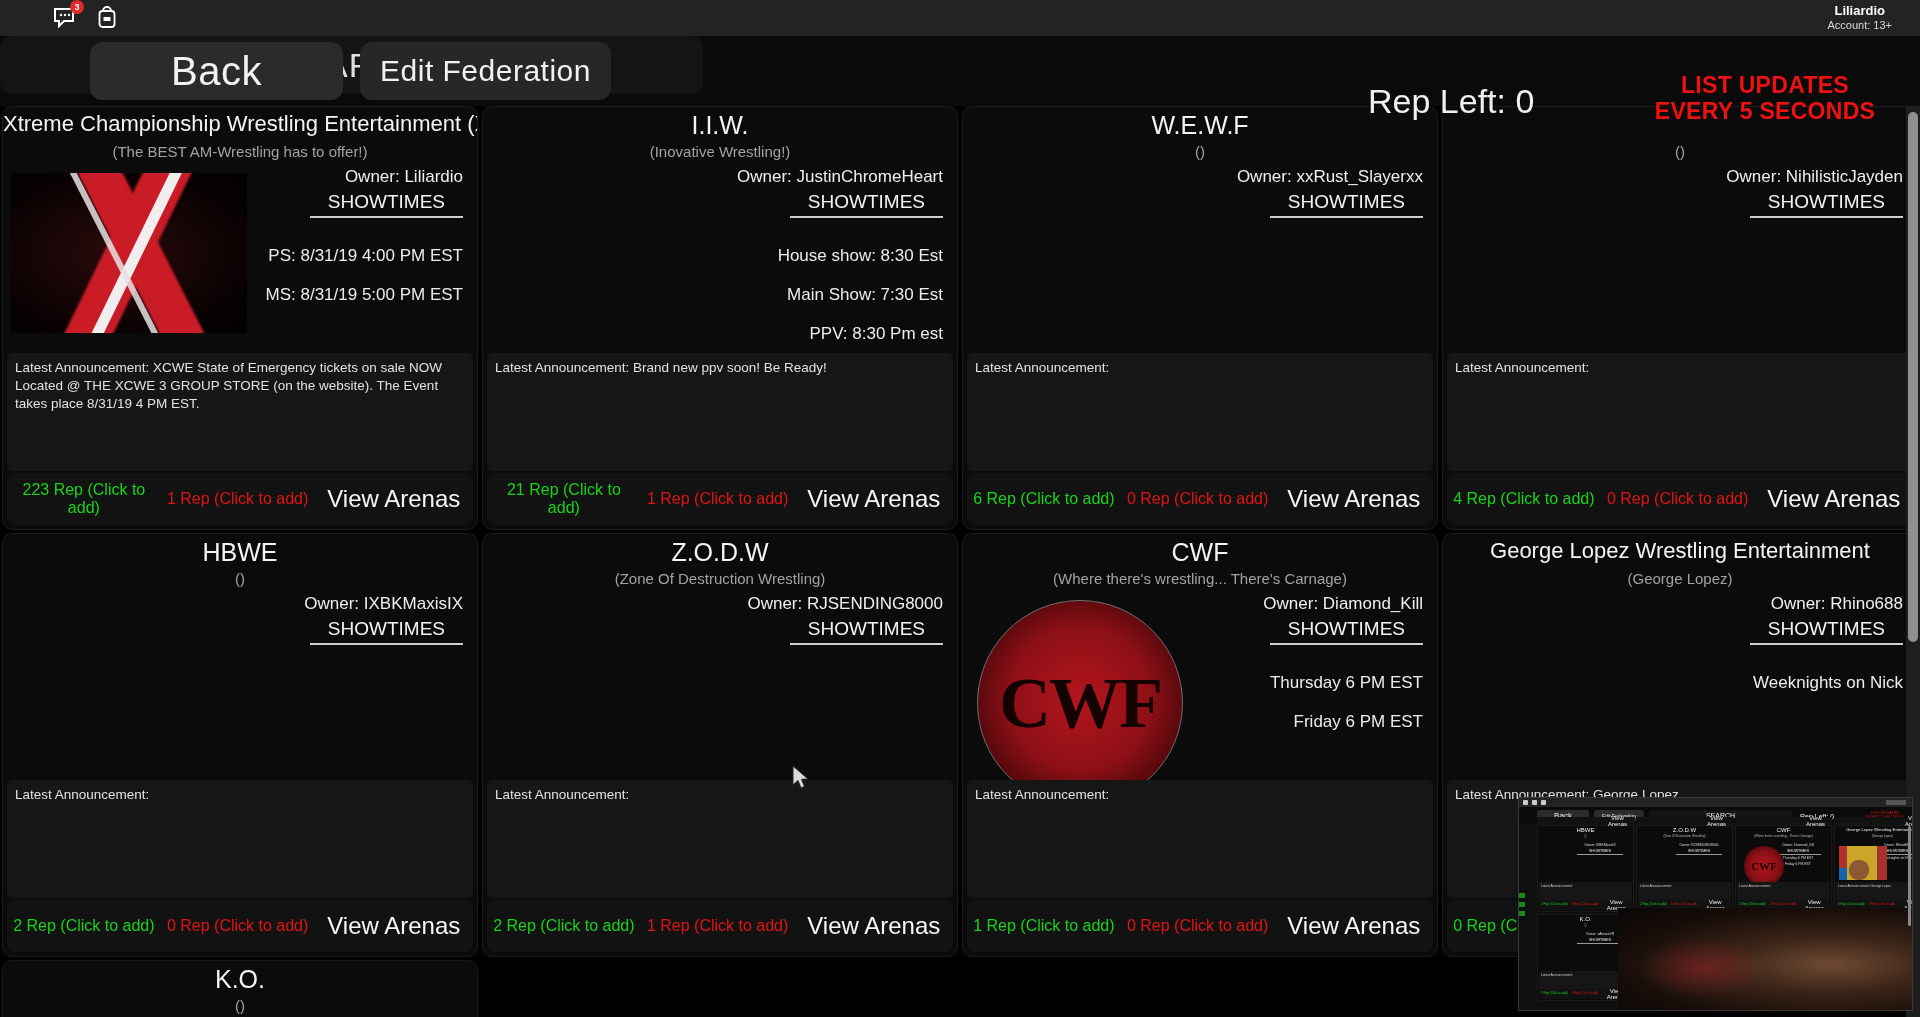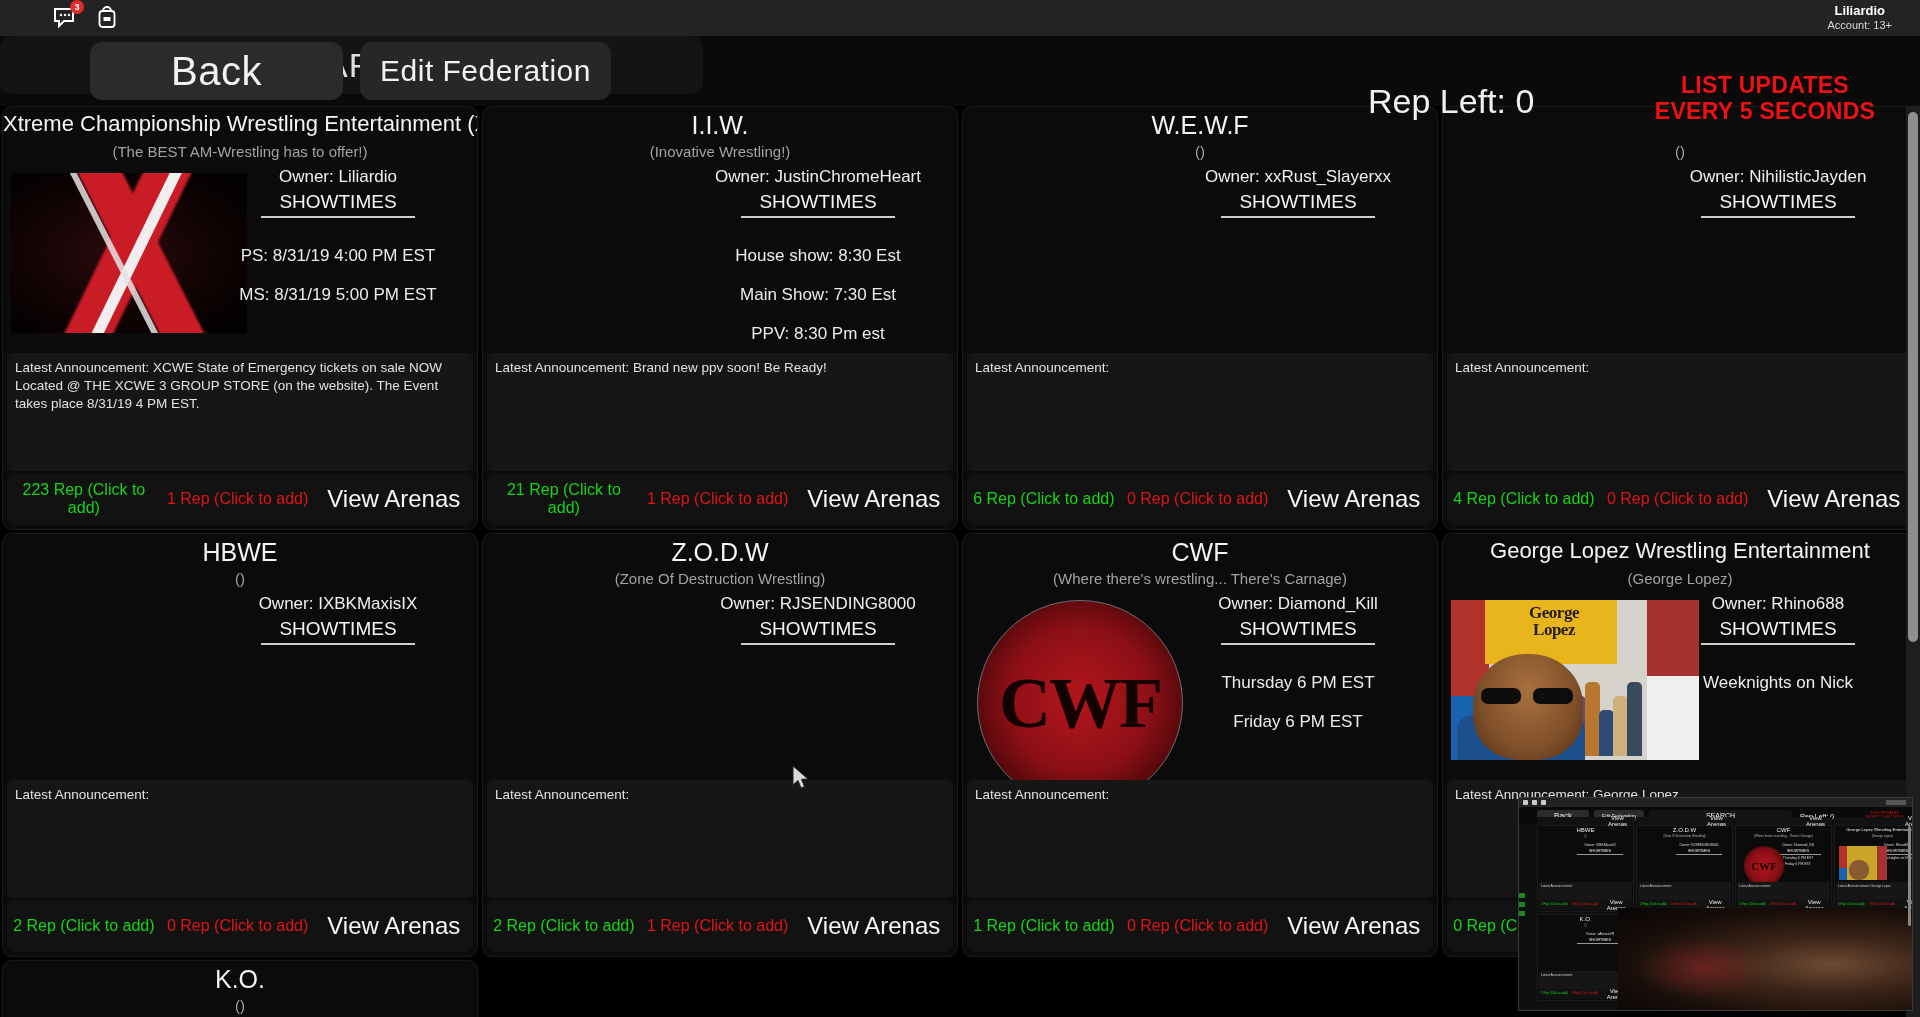--- a/index.html
+++ b/index.html
@@ -87,21 +87,21 @@
     position:absolute; left:0; top:36px; width:100%;
     text-align:center; font-size:15px; color:#a3a3a3;
   }
   .fed-logo{
     position:absolute; left:8px; top:66px;
     width:236px; height:160px;
     background:#000;
   }
   .fed-info{
     position:absolute; right:14px; top:60px; width:250px;
-    text-align:center;
+    text-align:right;
   }
   .fed-owner{ font-size:17px; color:#efefef; margin-bottom:4px; white-space:nowrap;}
   .fed-showtimes-lbl{
     font-size:19px; color:#f4f4f4; display:inline-block;
     border-bottom:2px solid #cfcfcf; padding:0 18px 3px 18px; margin-bottom:9px;
     cursor:pointer;
   }
   .fed-time{ font-size:17px; color:#ececec; margin-top:19px; }
 
   .fed-announce{
@@ -389,42 +389,20 @@
       <div class="fed-announce">Latest Announcement:</div>
       <div class="fed-footer">
         <div class="rep-btn rep-pos">1 Rep (Click to add)</div>
         <div class="rep-btn rep-neg">0 Rep (Click to add)</div>
         <div class="view-arenas">View Arenas</div>
       </div>
     </div>
     <div class="fed-card" style="left: 1442px; top: 427px;">
       <div class="fed-name small">George Lopez Wrestling Entertainment</div>
       <div class="fed-slogan">(George Lopez)</div>
-      <div class="logo-gl">
-        <div class="gl-redL"></div>
-        <div class="gl-blue"></div>
-        <div class="gl-redR"></div>
-        <div class="gl-white"></div>
-        <div class="gl-yellow"></div>
-        <div class="gl-title">George<br>Lopez</div>
-        <div class="gl-fam">
-          <b style="left:0px;height:46px;background:#8b5a3c"></b>
-          <b style="left:14px;height:60px;background:#6a4a78"></b>
-          <b style="left:28px;height:74px;background:#b8772f"></b>
-          <b style="left:42px;height:46px;background:#2f4a78"></b>
-          <b style="left:56px;height:60px;background:#d0b07a"></b>
-          <b style="left:70px;height:74px;background:#394a5e"></b>
-        </div>
-        <div class="gl-body"></div>
-        <div class="gl-face"></div>
-        <div class="gl-glasses">
-          <i></i>
-          <i></i>
-        </div>
-      </div>
       <div class="fed-info"><div class="fed-owner">Owner: Rhino688</div><div class="fed-showtimes-lbl">SHOWTIMES</div><div class="fed-time">Weeknights on Nick</div></div>
       <div class="fed-announce">Latest Announcement: George Lopez</div>
       <div class="fed-footer">
         <div class="rep-btn rep-pos">0 Rep (Click to add)</div>
         <div class="rep-btn rep-neg">0 Rep (Click to add)</div>
         <div class="view-arenas">View Arenas</div>
       </div>
     </div>
     <div class="fed-card" style="left: 2px; top: 854px;">
       <div class="fed-name">K.O.</div>

